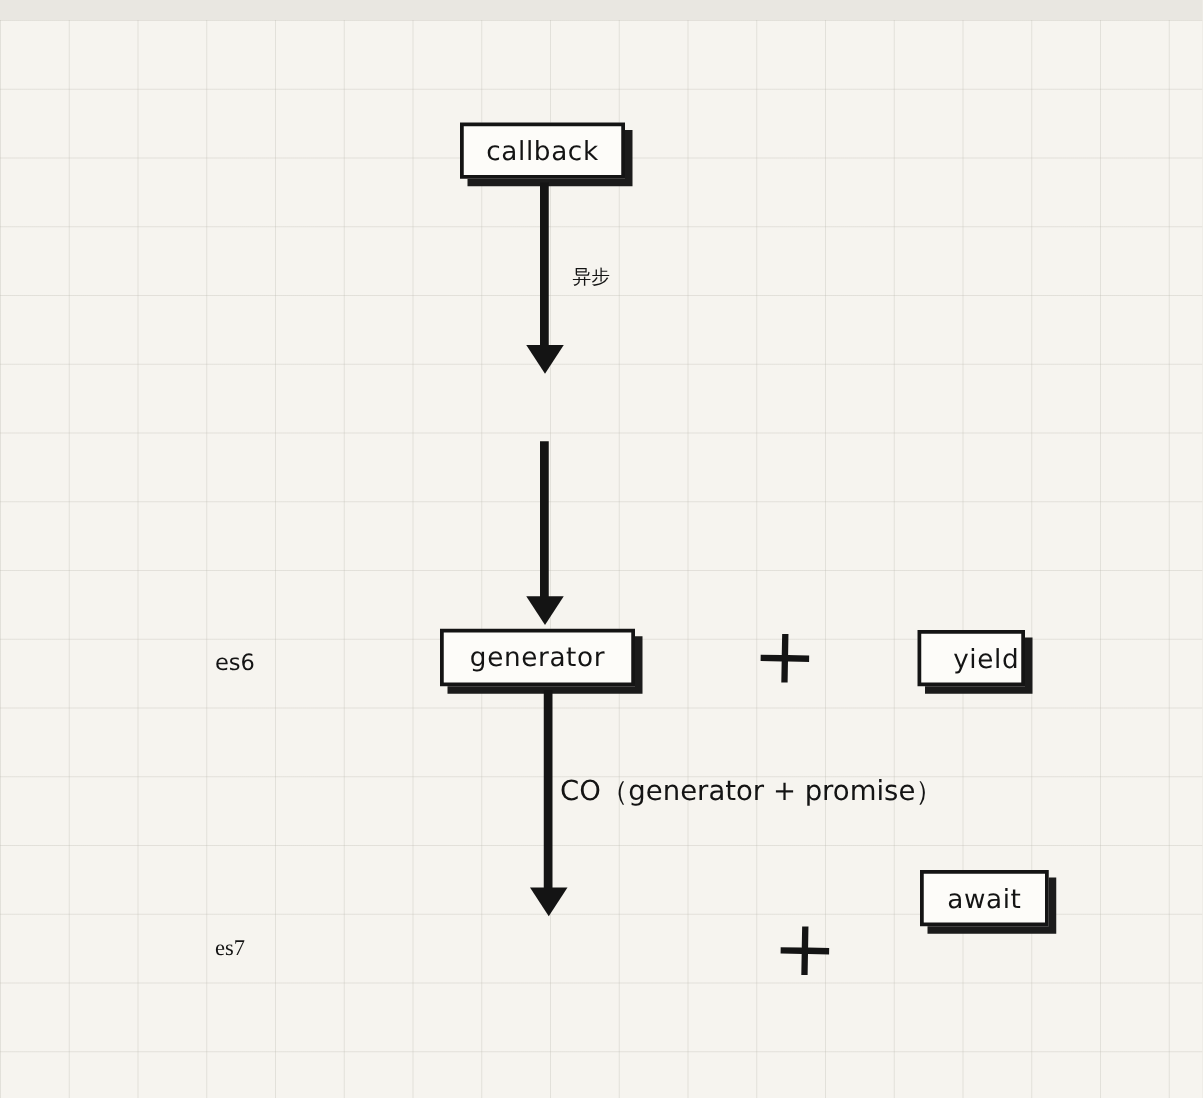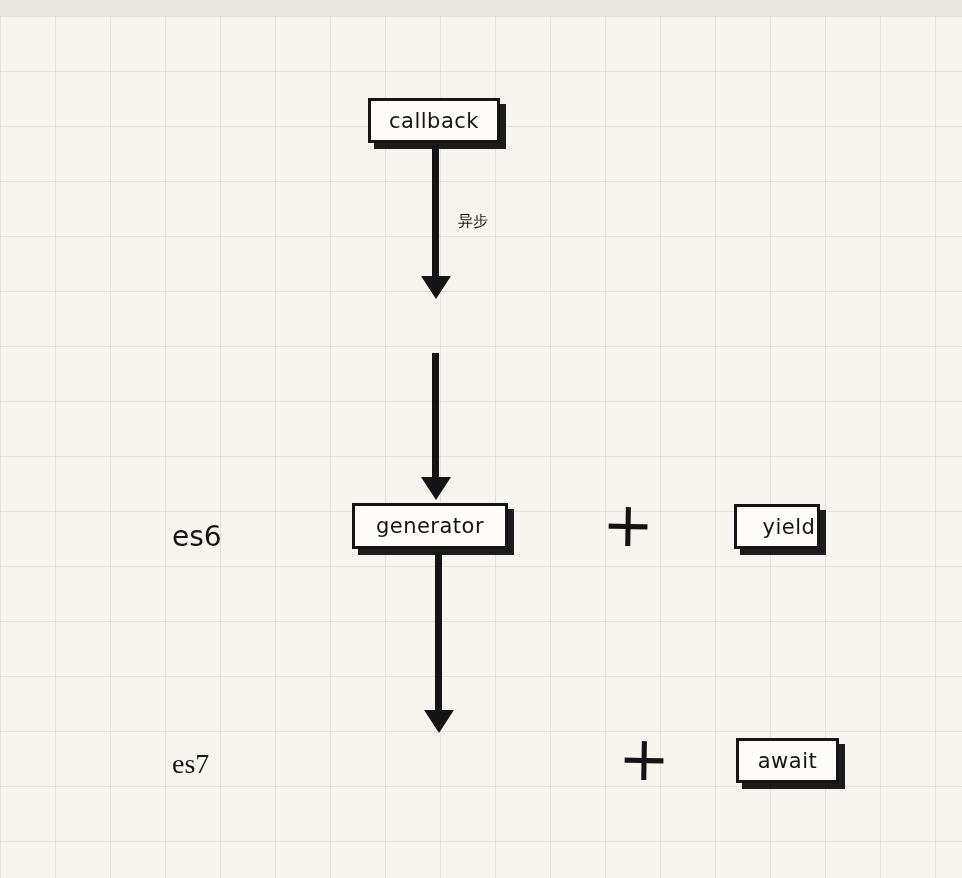--- a/index.html
+++ b/index.html
@@ -54,39 +54,39 @@
     margin-top: -1px;
   }
   .edge-label {
     position: absolute;
     font-size: 15px;
     white-space: nowrap;
     color: #141414;
   }
   .row-label {
     position: absolute;
-    font-size: 28px;
+    font-size: 18px;
     color: #141414;
   }
   .plus {
     position: absolute;
     font-size: 62px;
     font-weight: 400;
     line-height: 1;
     color: #141414;
     transform: rotate(1deg);
   }
 
   
   #node-callback  { left: 368px; top: 82px;  width: 132px; height: 45px; }
   #node-promise   { left: 355px; top: 288px; width: 178px; height: 46px; }
   #node-generator { left: 352px; top: 487px; width: 156px; height: 46px; }
   #node-yield     { left: 734px; top: 488px; width: 86px;  height: 45px; padding-left: 24px; }
   #node-async     { left: 389px; top: 721px; width: 108px; height: 46px; }
-  #node-await     { left: 736px; top: 722px; width: 103px; height: 45px; }
+  #node-await     { left: 736px; top: 680px; width: 103px; height: 45px; }
 
   #arrow-1 { left: 420px; top: 130px; width: 31px; height: 153px; }
   #arrow-2 { left: 420px; top: 337px; width: 31px; height: 147px; }
   #arrow-3 { left: 423px; top: 536px; width: 31px; height: 181px; }
 
   #edge-label-1 { left: 458px; top: 196px; }
   #edge-label-3 { left: 448px; top: 602px; font-size: 22px; }
 
   #row-label-es6 { left: 172px; top: 504px; }
   #row-label-es7 { left: 172px; top: 732px; font-family: Liberation Serif, serif; }
@@ -119,20 +119,21 @@
     <div class="head"></div>
   </div>
 
   <div class="arrow" id="arrow-3">
     <div class="shaft"></div>
     <div class="head"></div>
   </div>
 
   <div class="edge-label" id="edge-label-1">异步</div>
 
+  <div class="edge-label" id="edge-label-3">CO（generator + promise）</div>
 
   <div class="row-label" id="row-label-es6">es6</div>
 
   <div class="row-label" id="row-label-es7">es7</div>
 
   <div class="plus" id="plus-1">+</div>
 
   <div class="plus" id="plus-2">+</div>
 
 </div>

